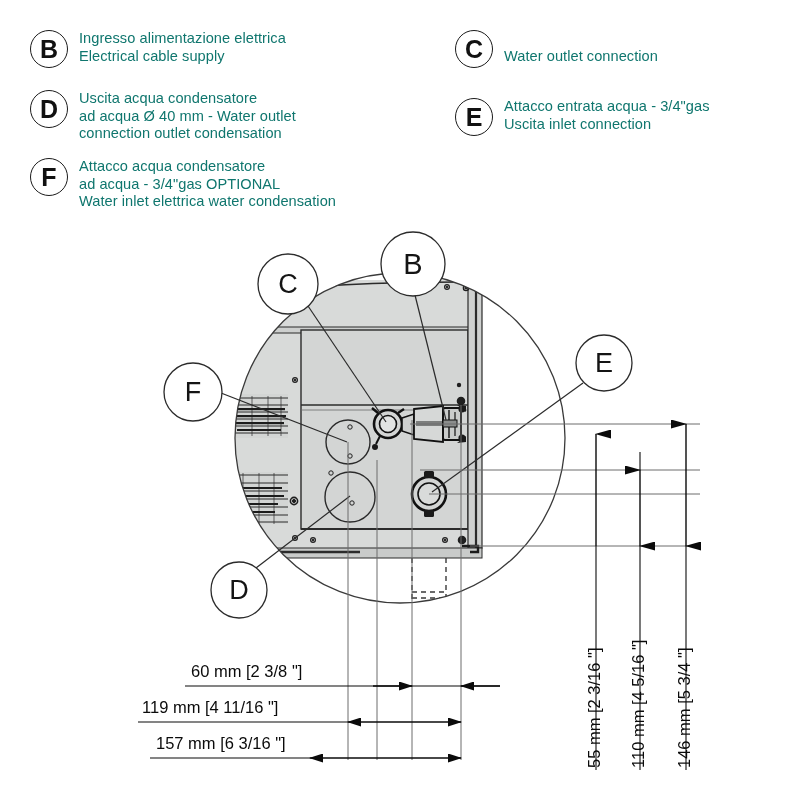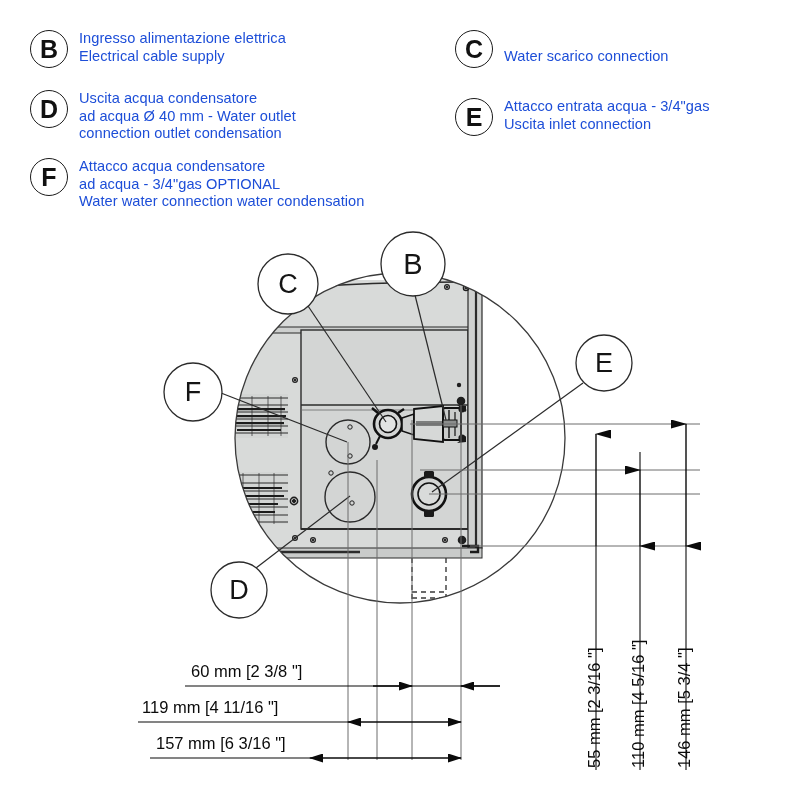--- a/index.html
+++ b/index.html
@@ -42,21 +42,21 @@
     font-weight: bold;
     color: #111;
     line-height: 1;
     box-sizing: border-box;
     background: #fff;
   }
   .legend-text {
     margin-left: 11px;
     font-size: 14.6px;
     line-height: 17.6px;
-    color: #1d4ed8;
+    color: #0f766e;
     white-space: pre;
     letter-spacing: 0.05px;
     padding-top: 0px;
   }
 
   
   .dim-label {
     position: absolute;
     font-size: 16.5px;
     color: #0b0b0b;
@@ -73,36 +73,36 @@
 
 <div id="page">
 
   <div class="legend-entry" style="left:30px; top:30px;">
     <div class="legend-bubble">B</div>
     <div class="legend-text"><span>Ingresso alimentazione elettrica</span><br><span>Electrical cable supply</span></div>
   </div>
 
   <div class="legend-entry" style="left:455px; top:30px;">
     <div class="legend-bubble">C</div>
-    <div class="legend-text"><br><span>Water scarico connection</span></div>
+    <div class="legend-text"><br><span>Water outlet connection</span></div>
   </div>
 
   <div class="legend-entry" style="left:30px; top:90px;">
     <div class="legend-bubble">D</div>
     <div class="legend-text"><span>Uscita acqua condensatore</span><br><span>ad acqua Ø 40 mm - Water outlet</span><br><span>connection outlet condensation</span></div>
   </div>
 
   <div class="legend-entry" style="left:455px; top:98px;">
     <div class="legend-bubble">E</div>
     <div class="legend-text"><span>Attacco entrata acqua - 3/4"gas</span><br><span>Uscita inlet connection</span></div>
   </div>
 
   <div class="legend-entry" style="left:30px; top:158px;">
     <div class="legend-bubble">F</div>
-    <div class="legend-text"><span>Attacco acqua condensatore</span><br><span>ad acqua - 3/4"gas OPTIONAL</span><br><span>Water water connection water condensation</span></div>
+    <div class="legend-text"><span>Attacco acqua condensatore</span><br><span>ad acqua - 3/4"gas OPTIONAL</span><br><span>Water inlet elettrica water condensation</span></div>
   </div>
 
   <svg id="drawing-svg" width="800" height="800" viewBox="0 0 800 800" style="position:absolute;left:0;top:0;">
 
     <defs>
       <clipPath id="detailCircle">
         <circle cx="400" cy="438" r="165"></circle>
       </clipPath>
       <marker id="arrR" markerWidth="14" markerHeight="9" refX="13" refY="4.5" orient="auto" markerUnits="userSpaceOnUse">
         <path d="M0,0 L14,4.5 L0,9 z" fill="#0b0b0b"></path>

